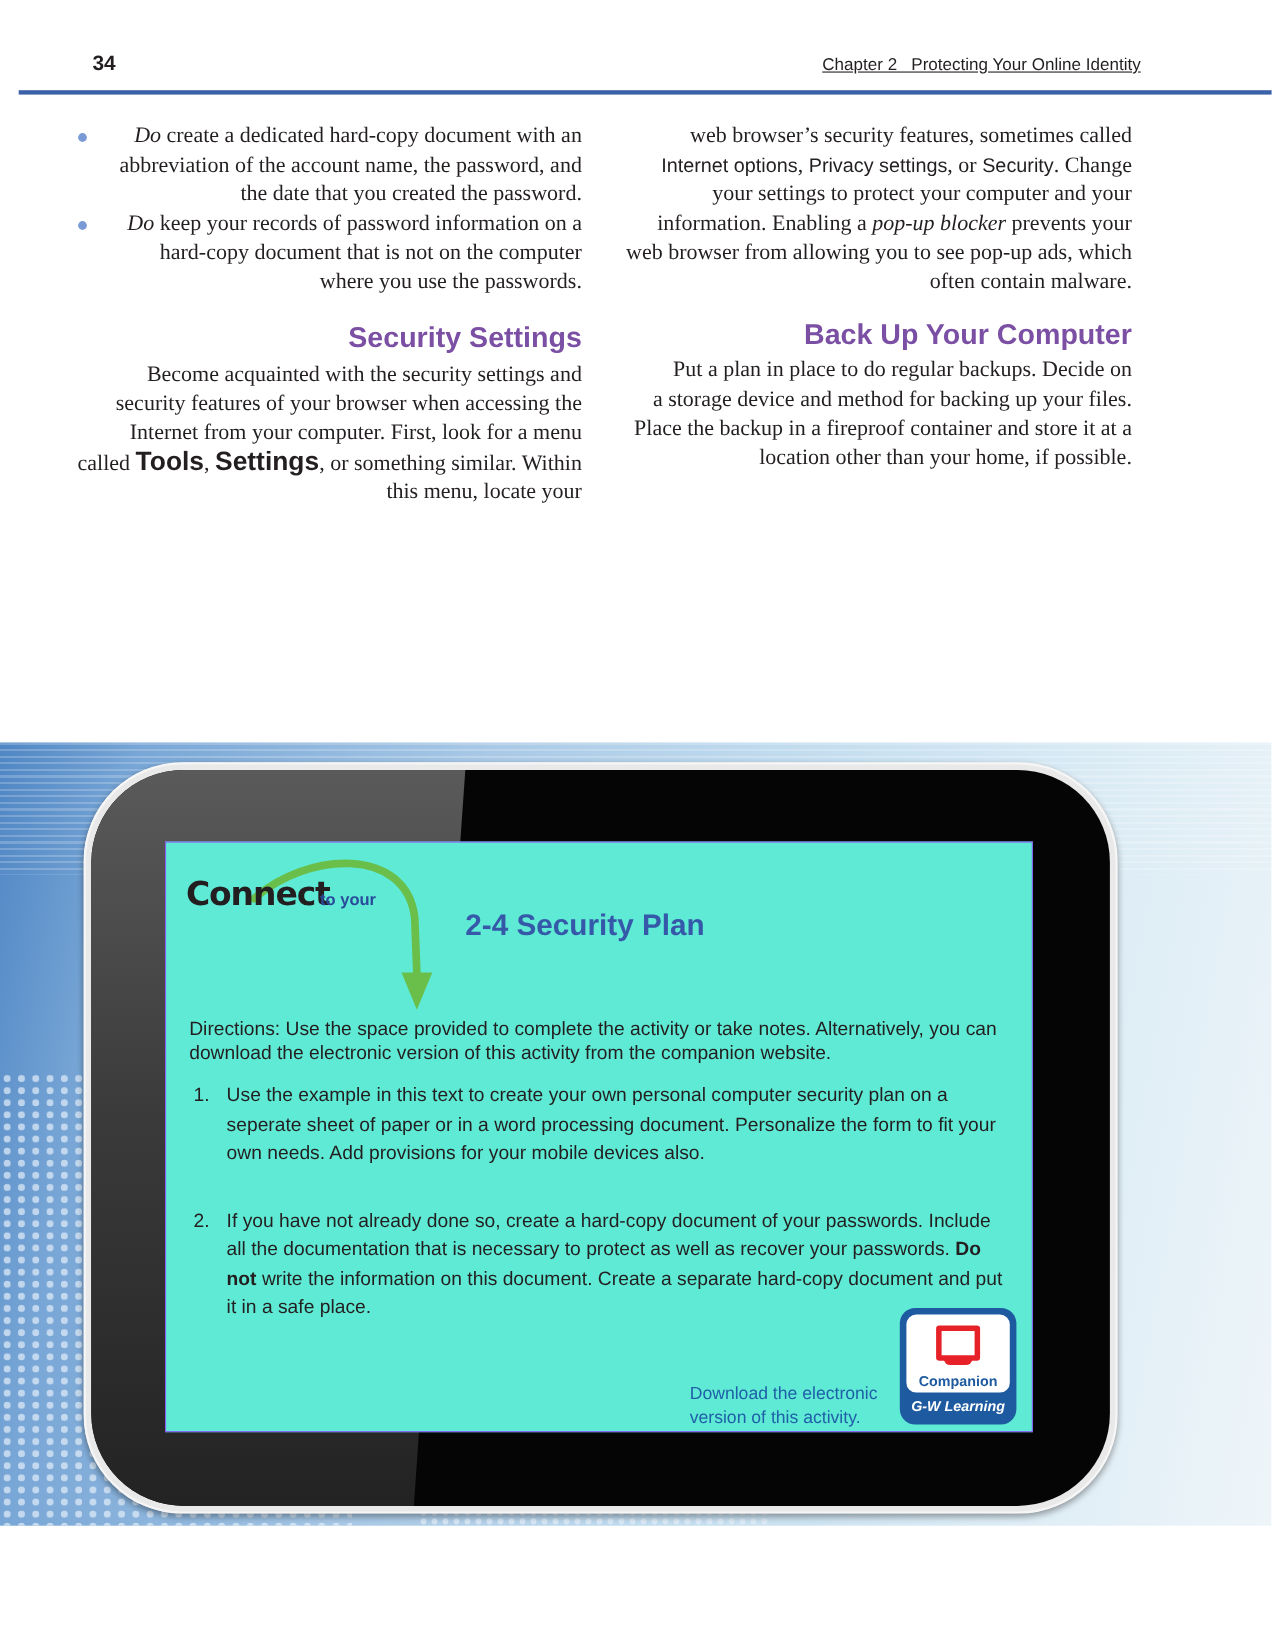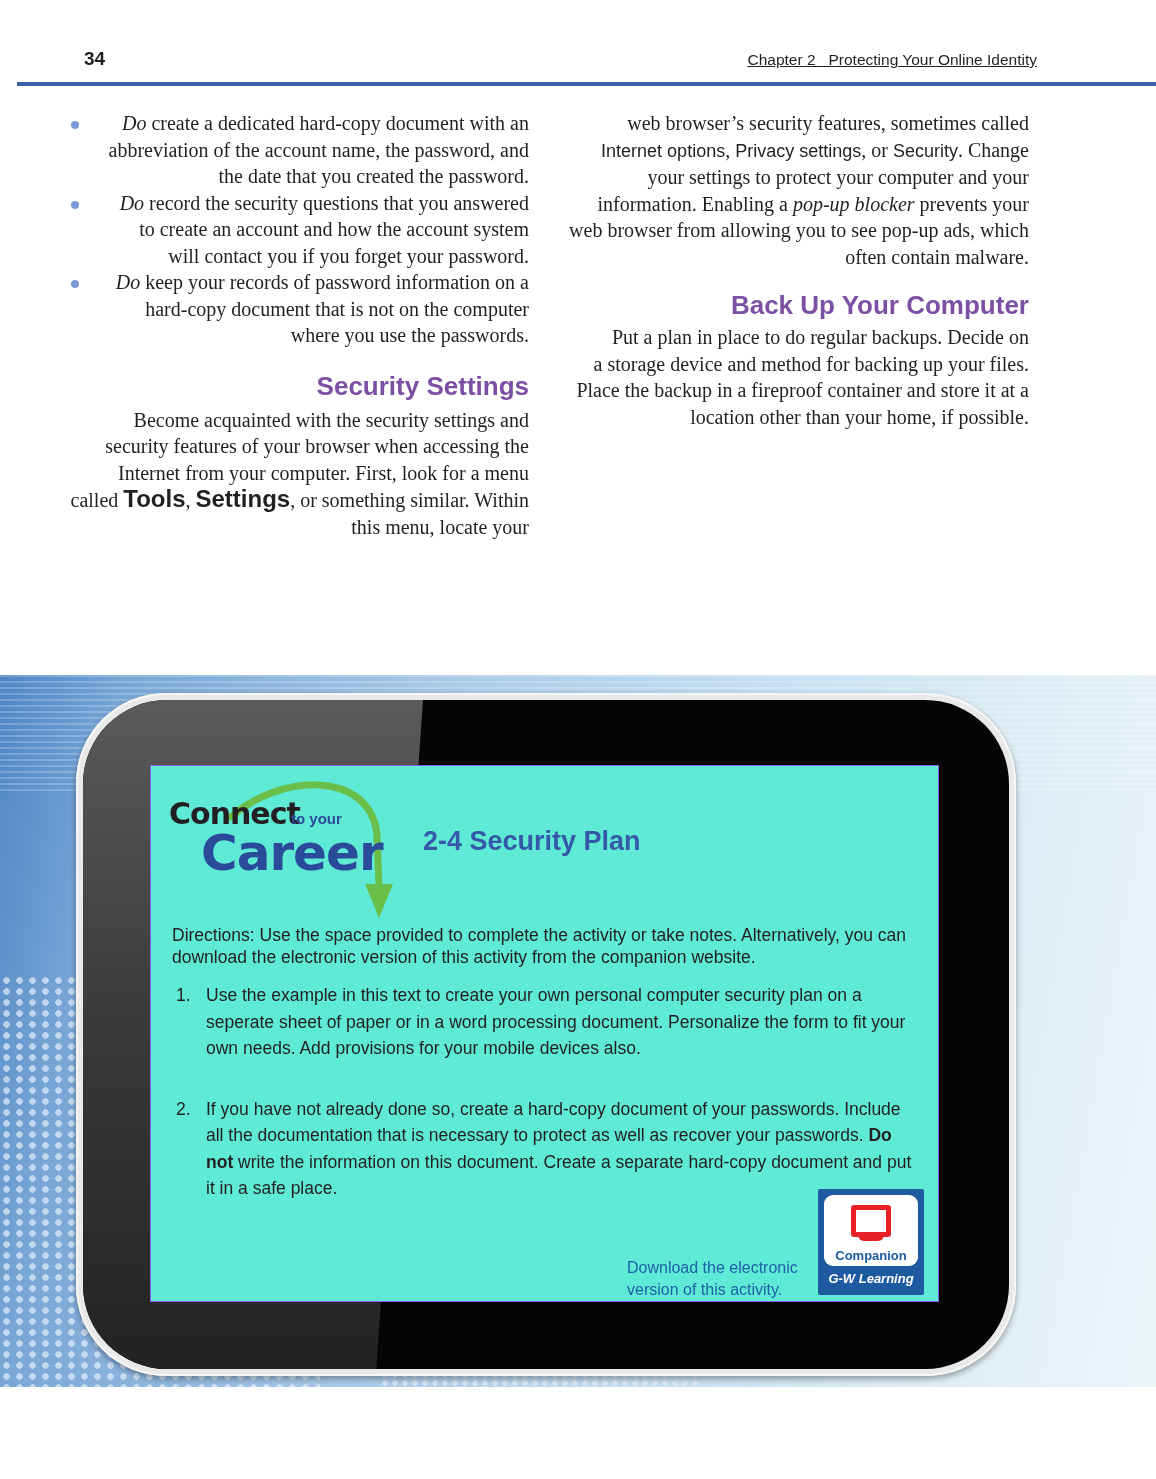--- a/index.html
+++ b/index.html
@@ -68,45 +68,41 @@
   .directions { position: absolute; left: 21px; top: 158px; width: 740px; font-family: "Liberation Sans", sans-serif; font-size: 17.5px; line-height: 22px; color: #231f20; }
   .directions b { font-weight: normal; }
 
   .steps { position: absolute; left: 21px; top: 216px; width: 740px; list-style: none; font-family: "Liberation Sans", sans-serif; font-size: 17.5px; line-height: 26.5px; color: #231f20; }
   .step { position: relative; padding-left: 34px; }
   .step-num { position: absolute; left: 4px; top: 0; }
   .step-2 { margin-top: 34px; }
 
   .download-note { position: absolute; left: 476px; top: 491px; width: 200px; font-family: "Liberation Sans", sans-serif; font-size: 16px; line-height: 22px; color: #1f5fa8; }
 
-  .companion-badge { position: absolute; left: 667px; top: 423px; width: 106px; height: 106px; border-radius: 2px; background: #1d5aa0; }
+  .companion-badge { position: absolute; left: 667px; top: 423px; width: 106px; height: 106px; border-radius: 14px; background: #1d5aa0; }
   .companion-inner { position: absolute; left: 6px; top: 6px; width: 94px; height: 71px; border-radius: 9px; background: #ffffff; }
   .monitor { position: absolute; left: 27px; top: 10px; width: 40px; height: 32px; border: 5px solid #e62228; border-radius: 3px; background: #fff; }
   .monitor-stand { position: absolute; left: 34px; top: 40px; width: 26px; height: 6px; background: #e62228; border-radius: 0 0 6px 6px; }
   .companion-label { position: absolute; left: 0; top: 53px; width: 94px; text-align: center; font-family: "Liberation Sans", sans-serif; font-weight: bold; font-size: 13px; color: #1d5aa0; }
   .gw-label { position: absolute; left: 0; top: 82px; width: 106px; text-align: center; font-family: "Liberation Sans", sans-serif; font-weight: bold; font-style: italic; font-size: 13px; color: #ffffff; }
 </style>
 </head>
 <body>
 
 <div class="page-header">
   <div class="page-number">34</div>
   <div class="running-head">Chapter 2   Protecting Your Online Identity</div>
   <div class="header-rule"></div>
 </div>
 
 <div class="col col-left">
   <ul class="bullets">
     <li class="bullet">
       <span class="bullet-dot"></span>
       <em>Do</em><span> create a dedicated hard-copy document with an abbreviation of the account name, the password, and the date that you created the password.</span>
-    </li>
-    <li class="bullet">
-      <span class="bullet-dot"></span>
-      <em>Do</em><span> record the security questions that you answered to create an account and how the account system will contact you if you forget your password.</span>
     </li>
     <li class="bullet">
       <span class="bullet-dot"></span>
       <em>Do</em><span> keep your records of password information on a hard-copy document that is not on the computer where you use the passwords.</span>
     </li>
   </ul>
   <h2 class="section-heading sec-left">Security Settings</h2>
   <p class="indent"><span>Become acquainted with the security settings and security features of your browser when accessing the Internet from your computer. First, look for a menu called </span><span class="sans-bold">Tools</span><span>, </span><span class="sans-bold">Settings</span><span>, or something similar. Within this menu, locate your</span></p>
 </div>
 
@@ -129,21 +125,20 @@
 </div>
 
 <div class="screen">
   <div class="logo">
     <svg class="logo-arrow" viewBox="0 0 240 160" width="240" height="160">
       <path d="M 62 43 C 110 0, 200 -5, 208 60 L 210 112" fill="none" stroke="#6abf4b" stroke-width="7" stroke-linecap="round"></path>
       <polygon points="196,110 224,110 210,144" fill="#6abf4b"></polygon>
     </svg>
     <span class="logo-connect">Connect</span>
     <span class="logo-toyour">to your</span>
-    <span class="logo-career">Career</span>
   </div>
   <div class="activity-title">2-4 Security Plan</div>
 
   <div class="directions"><b>Directions:</b><span> Use the space provided to complete the activity or take notes. Alternatively, you can download the electronic version of this activity from the companion website.</span></div>
 
   <ol class="steps">
     <li class="step">
       <span class="step-num">1.</span>
       <span>Use the example in this text to create your own personal computer security plan on a seperate sheet of paper or in a word processing document. Personalize the form to fit your own needs. Add provisions for your mobile devices also.</span>
     </li>

